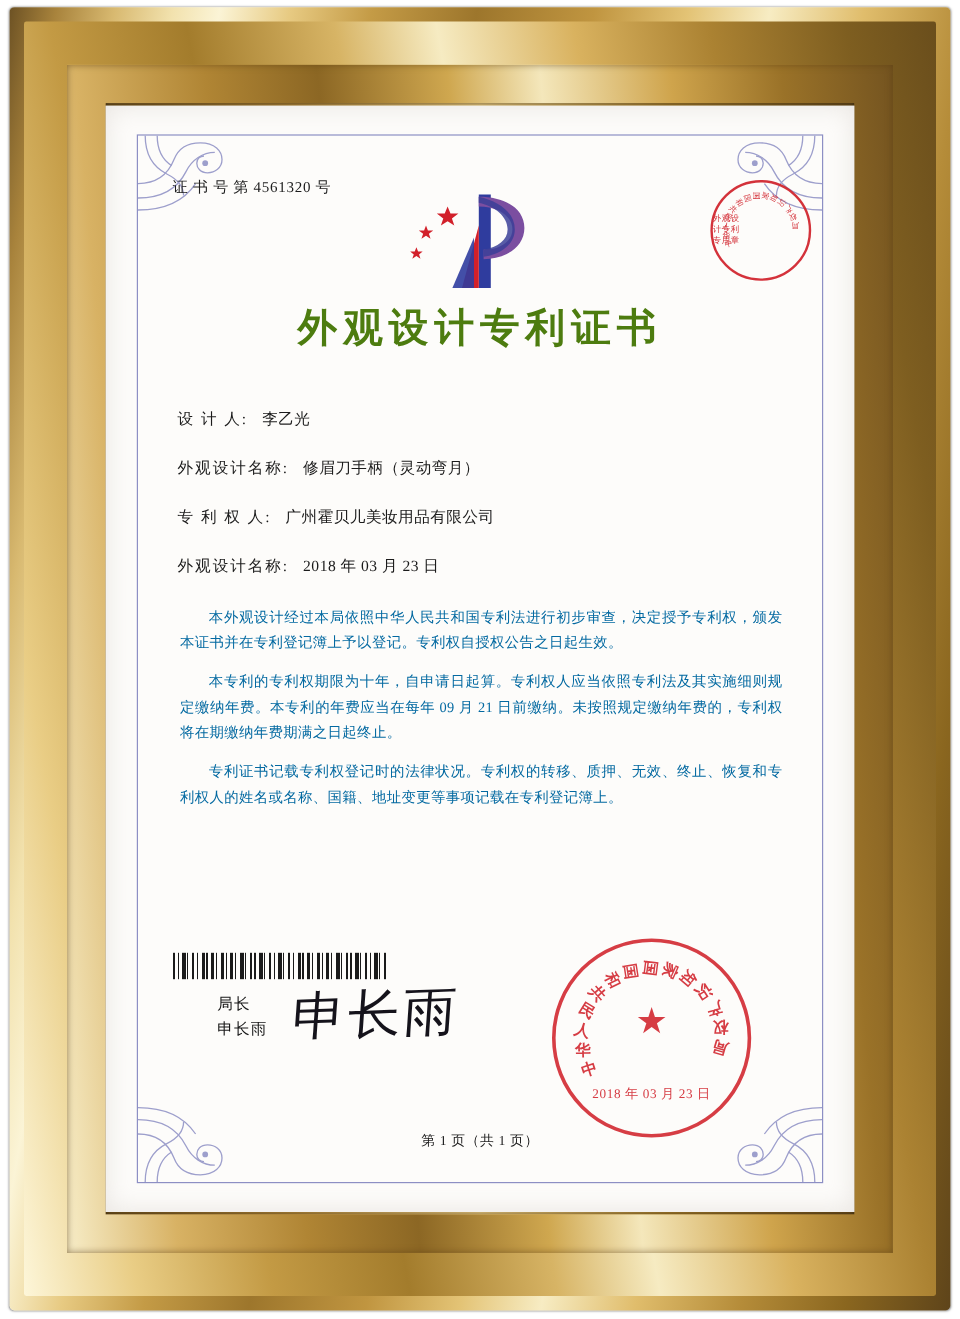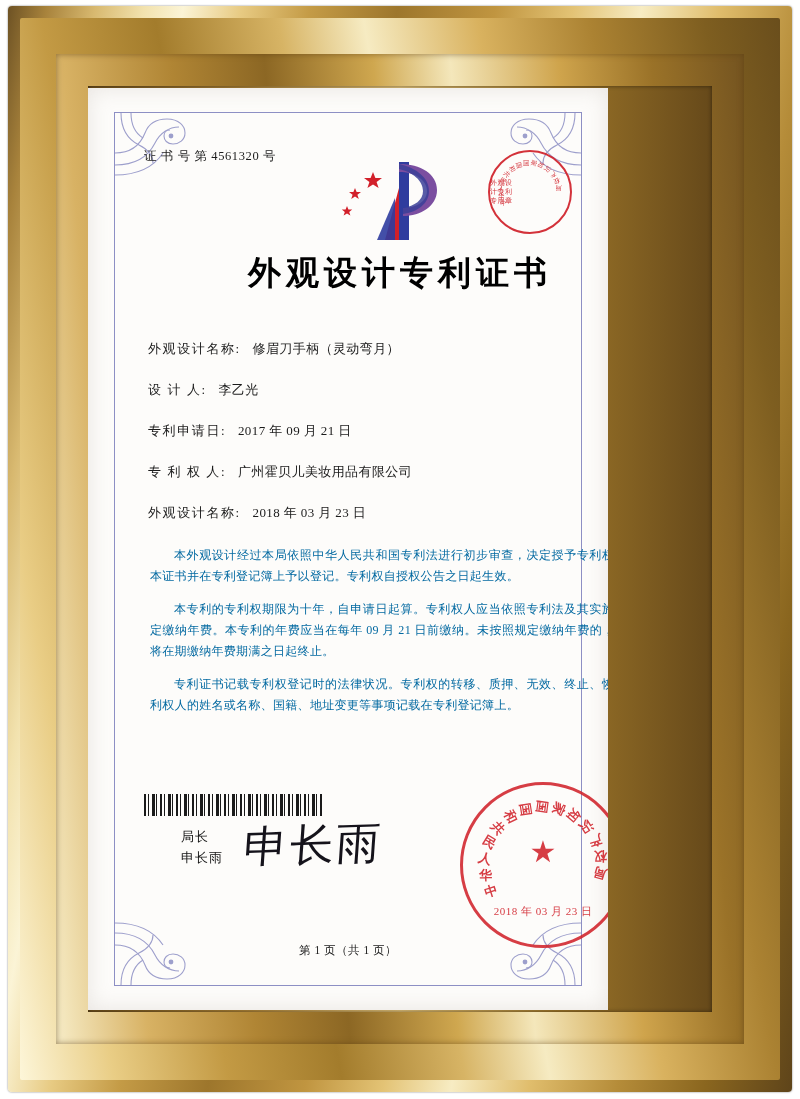--- a/index.html
+++ b/index.html
@@ -110,21 +110,21 @@
     left: 80px; top: 80px; right: 80px; bottom: 80px;
     background: linear-gradient(90deg,#6b4d1b,#a98036 25%,#dcbd76 50%,#9c7529 75%,#66491a 100%);
     box-shadow: inset 0 0 4px rgba(0,0,0,.5);
   }
 
   
   .paper {
     position: absolute;
     left: 88px;
     top: 88px;
-    width: 520px;
+    width: 624px;
     height: 922px;
     background: #fdfcfa;
     box-shadow: inset 0 0 22px rgba(170,160,150,.25);
     overflow: hidden;
   }
   .paper-border {
     position: absolute;
     left: 26px; top: 24px; right: 26px; bottom: 24px;
     border: 1px solid #8d8fc4;
   }
@@ -164,21 +164,21 @@
     height: 96px;
   }
   .logo-wrap svg { display:block; width:100%; height:100%; }
 
   .title {
     margin-top: 86px;
     text-align: center;
     font-size: 33px;
     font-weight: bold;
     letter-spacing: 5px;
-    color: #000000;
+    color: #4d7c0f;
     font-family: "DejaVu Sans", sans-serif;
   }
 
   .fields {
     margin-top: 44px;
     padding-left: 4px;
   }
   .field-row {
     font-size: 13px;
     color: #1b1b1b;
@@ -421,30 +421,26 @@
           <polygon points="30,34 31.6,38 36,38 32.4,40.8 33.8,45 30,42.4 26.2,45 27.6,40.8 24,38 28.4,38"></polygon>
           <polygon points="22,52 23.4,55.6 27.2,55.6 24.2,58 25.4,61.6 22,59.4 18.6,61.6 19.8,58 16.8,55.6 20.6,55.6"></polygon>
         </g>
       </svg>
     </div>
 
     <div class="title">外观设计专利证书</div>
 
     <div class="fields">
       <div class="field-row">
-        <span class="field-label">外观设计名称:</span>
-        <span class="field-value">修眉刀手柄（灵动弯月）</span>
-      </div>
-      <div class="field-row">
         <span class="field-label">设 计 人:</span>
         <span class="field-value">李乙光</span>
       </div>
       <div class="field-row">
-        <span class="field-label">专利申请日:</span>
-        <span class="field-value">2017 年 09 月 21 日</span>
+        <span class="field-label">外观设计名称:</span>
+        <span class="field-value">修眉刀手柄（灵动弯月）</span>
       </div>
       <div class="field-row">
         <span class="field-label">专 利 权 人:</span>
         <span class="field-value">广州霍贝儿美妆用品有限公司</span>
       </div>
       <div class="field-row">
         <span class="field-label">外观设计名称:</span>
         <span class="field-value">2018 年 03 月 23 日</span>
       </div>
     </div>

